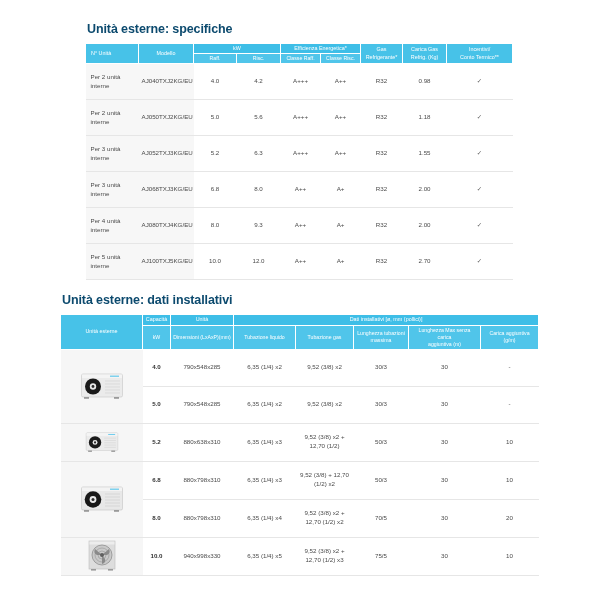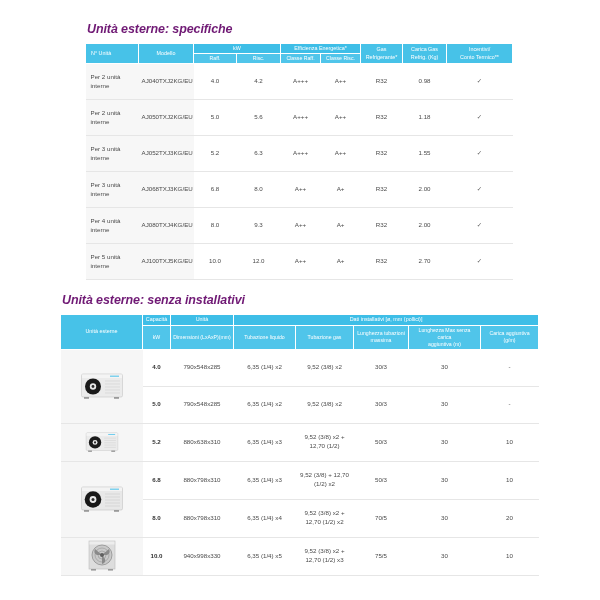--- a/index.html
+++ b/index.html
@@ -1,20 +1,20 @@
 <!DOCTYPE html>
 <html><head>
 <meta charset="utf-8">
 <style>
   html,body{margin:0;padding:0;background:#ffffff;}
   body{width:600px;height:600px;overflow:hidden;font-family:"Liberation Sans",sans-serif;}
   .section{position:relative;}
   .sec1{margin:22px 0 0 85px;width:427px;}
   .sec2{margin:13px 0 0 60px;width:478px;}
-  h2.sec-title{font-size:12.5px;font-weight:bold;color:#701a75;margin:0 0 7px 2px;letter-spacing:-0.1px;font-style:italic;}
+  h2.sec-title{font-size:12.5px;font-weight:bold;color:#0c4a6e;margin:0 0 7px 2px;letter-spacing:-0.1px;}
   table{border-collapse:collapse;width:100%;table-layout:fixed;}
   th{background:#50c5ea;color:#ffffff;font-weight:normal;font-size:5.2px;line-height:1.35;
      border:1px solid #ffffff;padding:1px 2px;text-align:center;vertical-align:middle;white-space:pre-line;}
   tr.grp th{background:#3ebee7;font-size:5.4px;}
   tr.grp th.span2{background:#47c2e8;}
   td{font-size:6.2px;color:#4b4b4b;text-align:center;vertical-align:middle;
      border-bottom:1px solid #e6e6e6;padding:2px 3px;background:#ffffff;line-height:1.4;}
   .t1 tr.body{height:36px;}
   .t2 tr.r12{height:37px;}
   .t2 tr.r36{height:38px;}
@@ -127,21 +127,21 @@
       <td>A+</td>
       <td>R32</td>
       <td>2.70</td>
       <td class="check">✓</td>
     </tr>
   </tbody>
     </table>
 </div>
 
 <div class="section sec2">
-  <h2 class="sec-title">Unità esterne: senza installativi</h2>
+  <h2 class="sec-title">Unità esterne: dati installativi</h2>
   <table class="t2">
     <colgroup>
       <col style="width:82px">
         <col style="width:28px">
         <col style="width:63px">
         <col style="width:62px">
       <col style="width:58px">
         <col style="width:55px">
         <col style="width:72px">
         <col style="width:58px">

